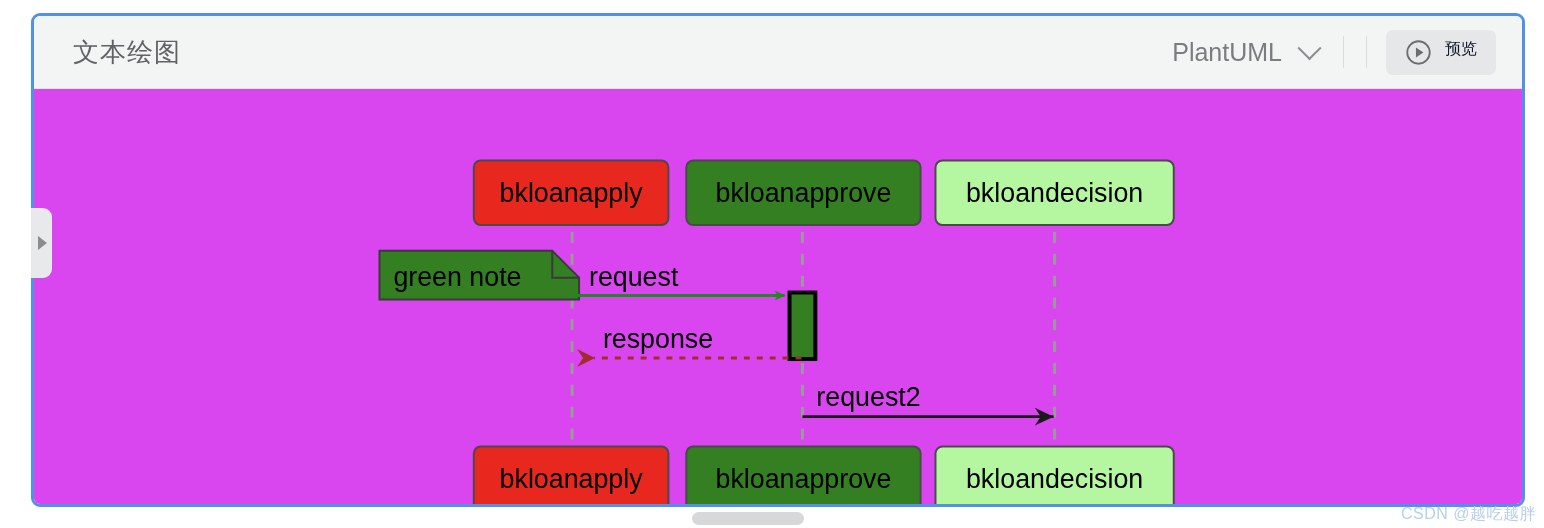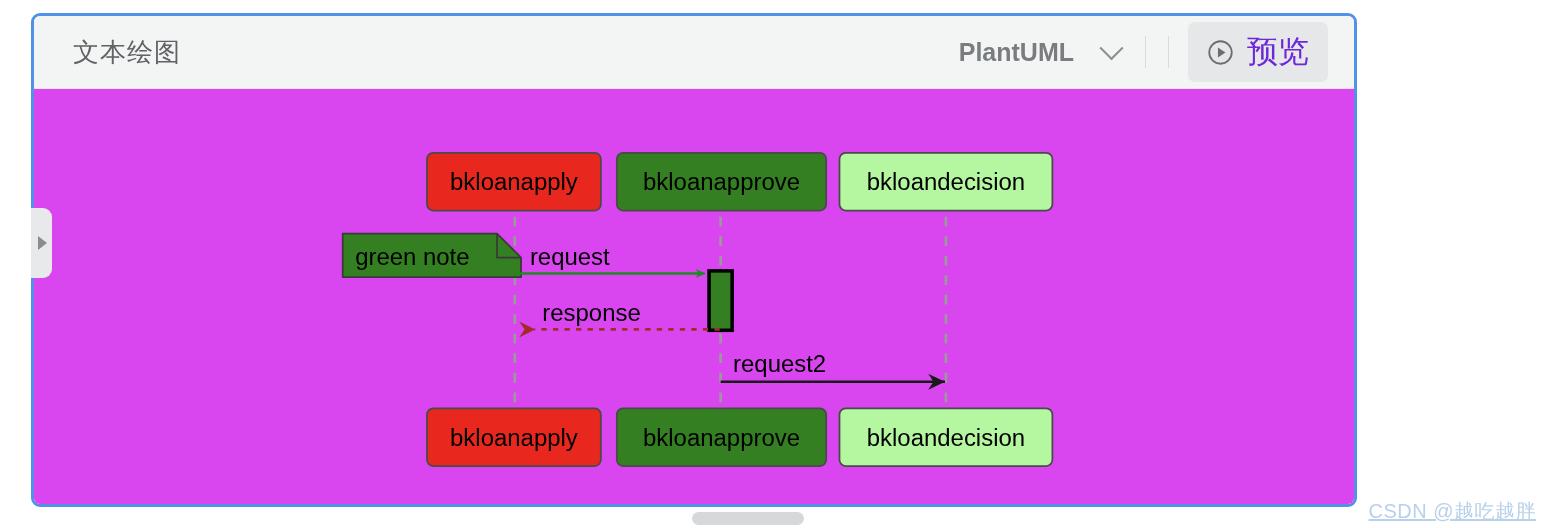--- a/index.html
+++ b/index.html
@@ -14,21 +14,21 @@
     height: 528px;
     overflow: hidden;
     background: #ffffff;
   }
 
   
   .card {
     position: absolute;
     left: 31px;
     top: 13px;
-    width: 1326px;
+    width: 1494px;
     height: 494px;
     border: 3px solid #5291e8;
     border-radius: 9px;
     box-sizing: border-box;
     background: #ffffff;
     overflow: hidden;
   }
 
   
   .header {
@@ -53,51 +53,50 @@
   .header-right {
     margin-left: auto;
     margin-right: 26px;
     display: flex;
     align-items: center;
     height: 100%;
   }
   .hdr-select {
     display: flex;
     align-items: center;
-    gap: 29px;
+    gap: 19px;
     color: #7a7d80;
     font-size: 25px;
     padding: 0 14px;
     cursor: pointer;
     white-space: nowrap;
-    font-weight: bold;
   }
   .chev {
     display: inline-block;
     width: 15px;
     height: 15px;
     border-right: 2.5px solid #8b8e90;
     border-bottom: 2.5px solid #8b8e90;
     transform: rotate(45deg) translate(-3px, -3px);
   }
   .hdr-divider {
     width: 1px;
     height: 32px;
     background: #d9dbdc;
     margin: 0 11px;
   }
   .preview-btn {
     display: flex;
-    align-items: center;
+    align-items: flex-start;
     gap: 13px;
     background: #e6e7e8;
     border-radius: 7px;
     padding: 9px 19px;
-    color: #6d28d9;
-    font-size: 31px;
+    color: #0f172a;
+    font-size: 16px;
     cursor: pointer;
     margin-left: 8px;
     white-space: nowrap;
   }
   .play-circle {
     width: 27px;
     height: 27px;
     flex: 0 0 auto;
     display: block;
   }
@@ -164,26 +163,25 @@
     border-radius: 7px;
     z-index: 8;
     cursor: pointer;
   }
 
   
   .watermark {
     position: absolute;
     right: 8px;
     bottom: 3px;
-    font-size: 20px;
+    font-size: 16px;
     color: #b9d0ea;
     letter-spacing: 0.5px;
     white-space: nowrap;
     z-index: 9;
-    text-decoration: underline;
   }
 
   
   .box-label {
     font-family: "Liberation Sans", "DejaVu Sans", sans-serif;
     font-size: 27px;
     fill: #000000;
   }
   .msg-label {
     font-family: "Liberation Sans", "DejaVu Sans", sans-serif;

